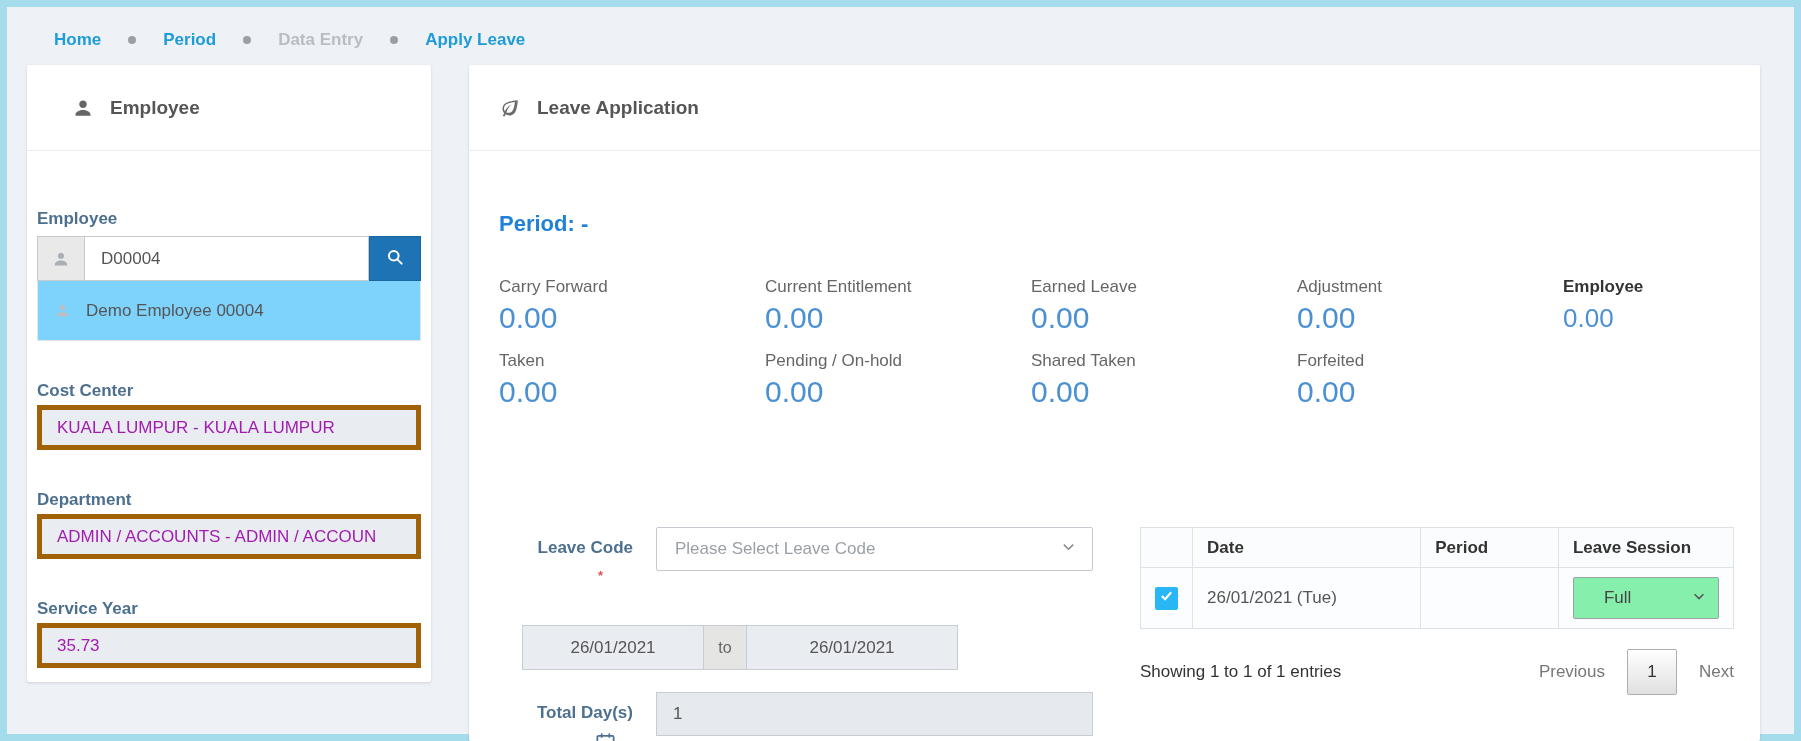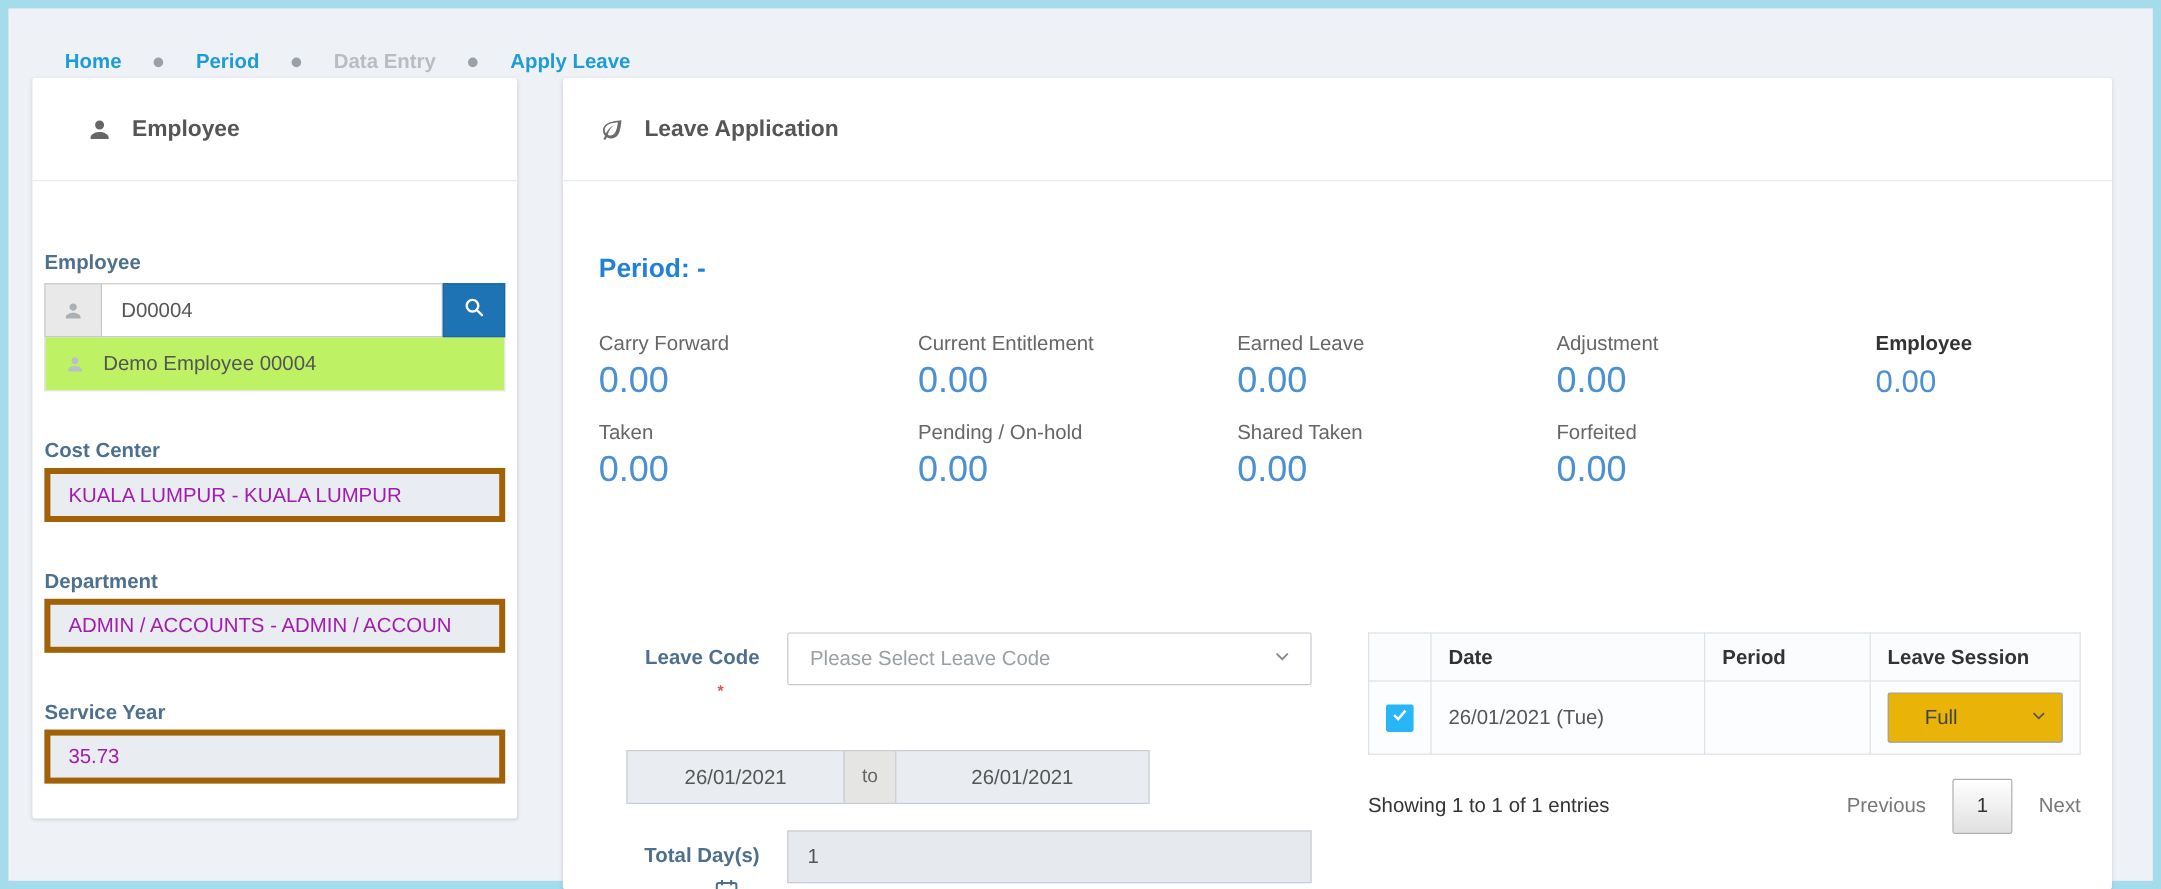--- a/index.html
+++ b/index.html
@@ -7,21 +7,21 @@
   body {
     font-family: "Liberation Sans", "DejaVu Sans", sans-serif;
     position: relative; overflow: hidden; background:#fff;
   }
   .frame {
     position:absolute; inset:0; border:7px solid #a5dcec;
     background:#eef1f5;
   }
   
   .breadcrumb {
-    position:absolute; left:7px; right:7px; top:19px; height:51px;
+    position:absolute; left:7px; right:7px; top:7px; height:51px;
     display:flex; align-items:center; padding-left:40px;
     font-size:17px; font-weight:bold;
   }
   .crumb { color:#1e9cd7; cursor:pointer; }
   .crumb.inactive { color:#b9bdc1; cursor:default; }
   .crumb-dot { width:8px; height:8px; border-radius:50%; background:#9aa0a6; margin:0 27px; }
   
   .card {
     position:absolute; background:#fff; border-radius:2px;
     box-shadow:0 1px 3px rgba(60,70,90,.18);
@@ -50,21 +50,21 @@
   .ig-input {
     flex:1; border:1px solid #c9c9c9; border-left:none;
     font-family:inherit; font-size:17px; color:#555; padding:0 16px;
     outline:none; min-width:0;
   }
   .ig-btn {
     width:52px; background:#1e73b4; border:1px solid #1a67a2;
     display:flex; align-items:center; justify-content:center; cursor:pointer;
   }
   .name-strip {
-    height:45px; background:#bef264; border:1px solid #e2e5e9; border-top:none;
+    height:60px; background:#7dd3fc; border:1px solid #e2e5e9; border-top:none;
     display:flex; align-items:center; font-size:17px; color:#555;
   }
   .name-strip .strip-ico { width:48px; display:flex; justify-content:center; }
   .ro-box {
     height:45px; background:#e9edf2; border:5px solid #a16207;
     display:flex; align-items:center; padding:0 15px;
     font-size:17px; color:#a21caf; white-space:nowrap; overflow:hidden;
   }
   
   .rbody { padding:0 30px; }
@@ -126,21 +126,21 @@
   .col-chk { width:46px; }
   .col-date { width:235px; }
   .col-rem { width:141px; }
   .col-ses { width:172px; }
   .chk {
     width:23px; height:23px; background:#29b6f6; border-radius:2px;
     display:flex; align-items:center; justify-content:center; cursor:pointer;
     margin:0 auto;
   }
   .session-select {
-    width:146px; height:42px; background:#eab308; border:1px solid #9aa0a5;
+    width:146px; height:42px; background:#86efac; border:1px solid #9aa0a5;
     border-radius:2px; display:flex; align-items:center;
     padding:0 12px 0 30px; font-size:17px; color:#444; cursor:pointer;
   }
   .session-select .sel-text { flex:1; }
   .table-foot {
     margin-top:20px; display:flex; align-items:center; justify-content:space-between;
   }
   .showing { font-size:17px; color:#333; }
   .pager { display:flex; align-items:center; gap:22px; }
   .pg-link { font-size:17px; color:#777; cursor:pointer; }

